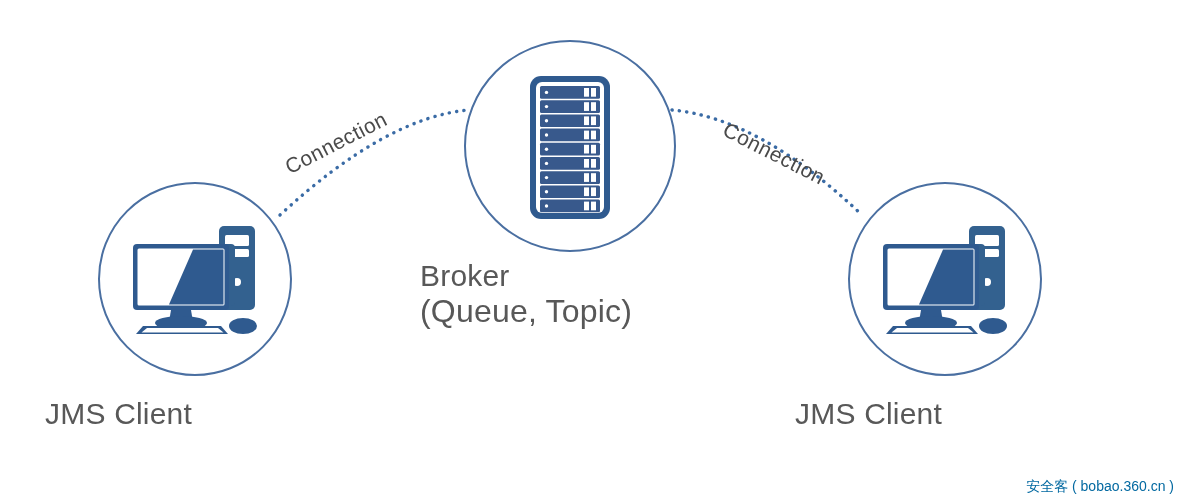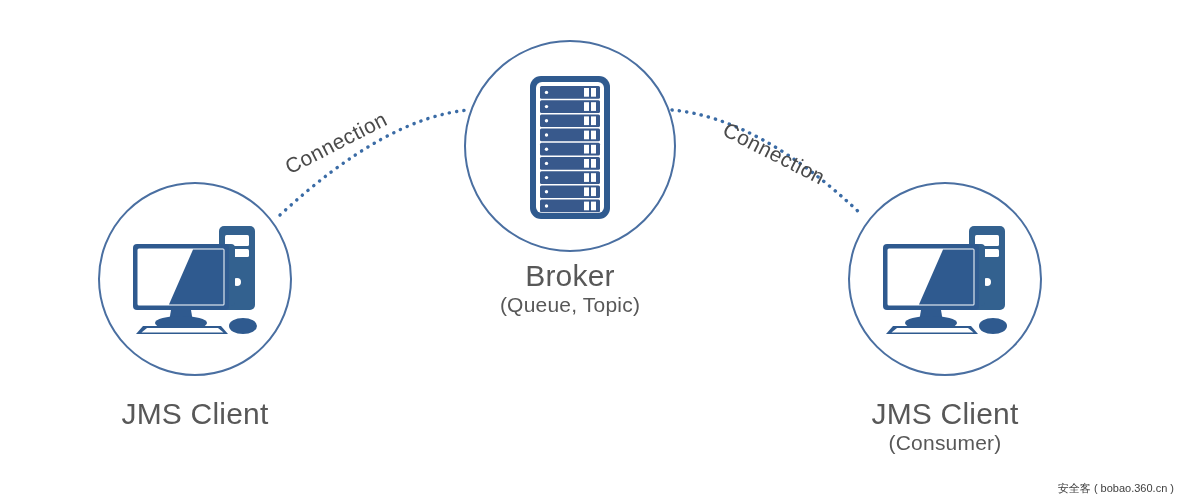--- a/index.html
+++ b/index.html
@@ -30,56 +30,56 @@
   .client-circle {
     width: 194px;
     height: 194px;
   }
   .broker-circle {
     width: 212px;
     height: 212px;
   }
   .label {
     position: absolute;
-    text-align: center;
+    text-align: left;
     color: #585858;
     font-weight: 400;
     line-height: 1.18;
     white-space: nowrap;
     letter-spacing: 0.2px;
   }
   .label .line1 {
     display: block;
     font-size: 30px;
   }
   .label .line2 {
     display: block;
-    font-size: 21px;
+    font-size: 32px;
   }
   .conn-label {
     position: absolute;
     color: #4a4a4a;
     font-size: 21px;
     white-space: nowrap;
     letter-spacing: 0.5px;
   }
   .conn-left {
     transform: rotate(-27deg);
     transform-origin: left bottom;
   }
   .conn-right {
     transform: rotate(27deg);
     transform-origin: left bottom;
   }
   .watermark {
     position: absolute;
     right: 8px;
     bottom: 6px;
-    font-size: 11px;
-    color: #404040;
+    font-size: 14px;
+    color: #0369a1;
     white-space: nowrap;
   }
   svg.icon {
     position: absolute;
     display: block;
   }
   svg.edges {
     position: absolute;
     left: 0;
     top: 0;
@@ -192,21 +192,20 @@
       <path d="M 68 27.5 L 98.5 27.5 L 98.5 82.5 L 44 82.5 Z" fill="#2f5a8f"></path>
       <path d="M 46 88 L 66 88 L 68 100 L 44 100 Z" fill="#2f5a8f"></path>
       <ellipse cx="56" cy="101" rx="26" ry="7" fill="#2f5a8f"></ellipse>
       <path d="M 18 104 L 96 104 L 103 112 L 11 112 Z" fill="#2f5a8f"></path>
       <path d="M 22 106 L 93 106 L 98.5 110.4 L 16.5 110.4 Z" fill="#ffffff"></path>
       <ellipse cx="118" cy="104" rx="14" ry="8" fill="#2f5a8f"></ellipse>
     </svg>
   </div>
   <div class="label" style="left:795px; top:396px; width:300px;">
     <span class="line1">JMS Client</span>
-    <span class="line2">(Consumer)</span>
   </div>
 
   <div class="conn-label conn-left" style="left:292px; top:155px;">Connection</div>
 
   <div class="conn-label conn-right" style="left:719px; top:115px;">Connection</div>
 
   <div class="watermark">安全客 ( bobao.360.cn )</div>
 
 </div>
 

